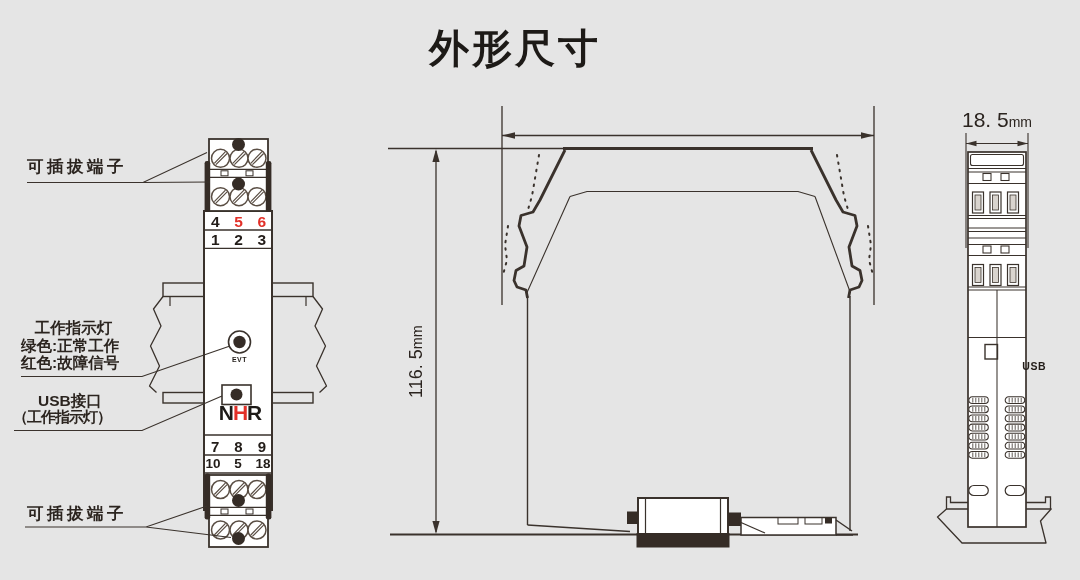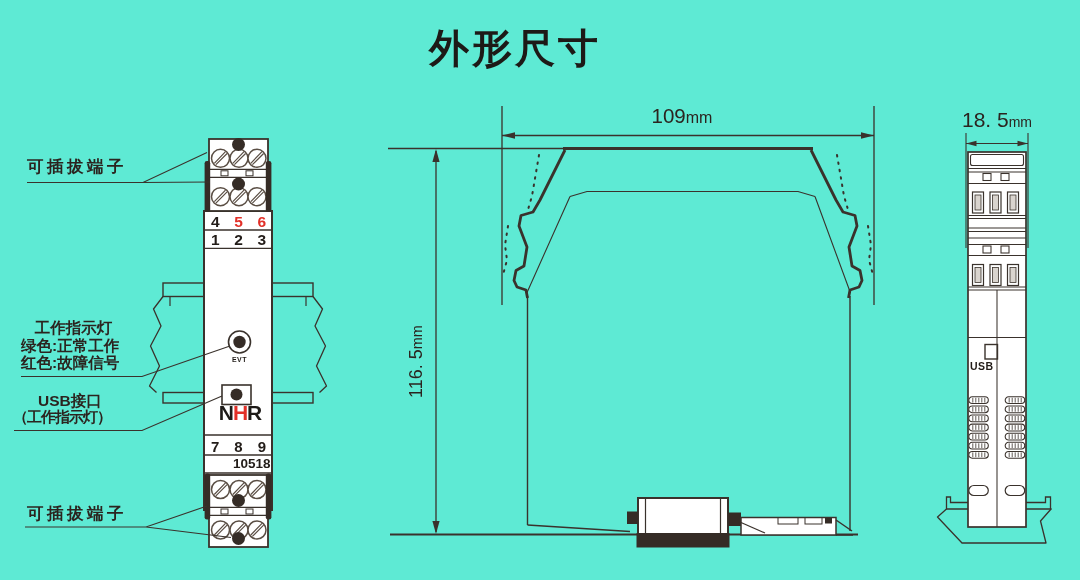--- a/index.html
+++ b/index.html
@@ -1,48 +1,48 @@
 <!DOCTYPE html>
 <html><head>
 <meta charset="utf-8">
 <style>
   html,body{margin:0;padding:0;background:#fff;}
-  #stage{position:relative;width:1080px;height:580px;background:#5eead4;overflow:hidden;
+  #stage{position:relative;width:1080px;height:580px;background:#e5e5e5;overflow:hidden;
          font-family:"Liberation Sans","DejaVu Sans",sans-serif;color:#2b241f;}
   #art{position:absolute;left:0;top:0;}
   .abs{position:absolute;white-space:nowrap;}
   #title{left:395px;top:21px;width:240px;text-align:center;font-size:40px;font-weight:bold;
          letter-spacing:3px;color:#1d1a17;}
   .cnlbl{font-weight:bold;color:#2b241f;}
   #lb-plug-top{left:27px;top:156px;font-size:16.5px;letter-spacing:3.5px;}
   #lb-indicator{left:21px;top:319px;font-size:15.5px;line-height:17.5px;font-weight:bold;}
   #lb-indicator .l1{padding-left:7px;text-align:center;}
   #lb-usb1{left:38px;top:391px;font-size:15.5px;}
   #lb-usb2{left:13px;top:408px;font-size:15px;letter-spacing:-1px;}
   #lb-plug-bottom{left:27px;top:503px;font-size:16.5px;letter-spacing:3.5px;}
   .trow{display:flex;justify-content:space-between;font-weight:bold;color:#221c18;}
   #row456{left:211px;top:212.5px;width:55px;font-size:15.5px;}
   #row123{left:211px;top:231px;width:55px;font-size:15.5px;}
   #row789{left:211px;top:437.5px;width:55px;font-size:15px;}
-  #row101112{left:205.5px;top:456px;width:65px;font-size:13.5px;justify-content:flex-end;}
+  #row101112{left:205.5px;top:456px;width:65px;font-size:13.5px;}
   .red{color:#e23028;}
   #evt{left:227px;top:355.5px;width:25px;text-align:center;font-size:7px;font-weight:bold;
        letter-spacing:.5px;color:#221c18;}
   #logo{left:213px;top:402px;width:54px;text-align:center;font-size:21px;font-weight:bold;
         letter-spacing:-1px;color:#1d1a17;transform:scaleY(.92);}
   .dimtxt{text-align:center;color:#2b241f;}
   .dimtxt .dv{font-size:20.5px;}
   .dimtxt .du{font-size:16px;}
   #dim109{left:622px;top:104px;width:120px;}
   #dim1165{left:371px;top:351px;width:90px;height:21px;transform:rotate(-90deg);}
   #dim1165 .dv{font-size:18px;}  #dim1165 .du{font-size:14.5px;}
   #dim185{left:957px;top:108px;width:80px;}
   #dim185 .dv{font-size:21px;}   #dim185 .du{font-size:14px;}
-  #usbR{left:970px;top:359.5px;width:28px;text-align:left;font-size:10.5px;font-weight:bold;
-        color:#221c18;letter-spacing:.5px;}
+  #usbR{left:970px;top:359.5px;width:28px;text-align:right;font-size:10.5px;font-weight:bold;
+        color:#221c18;letter-spacing:.5px;padding-left:48px;}
 </style>
 </head>
 <body>
 
 <div id="stage">
 
 <svg id="art" width="1080" height="580" viewBox="0 0 1080 580">
   <defs>
     <g id="screw">
       <circle r="9" fill="#fff" stroke="#5a4e44" stroke-width="1.5"></circle>
@@ -251,21 +251,20 @@
 <div class="abs trow" id="row101112">
   <span>10</span>
   <span>5</span>
   <span>18</span>
 </div>
 
 <div class="abs" id="evt">EVT</div>
 
 <div class="abs" id="logo"><span>N</span><span class="red">H</span><span>R</span></div>
 
-<div class="abs dimtxt" id="dim109"><span class="dv">109</span><span class="du">mm</span></div>
 
 <div class="abs dimtxt" id="dim1165"><span class="dv">116. 5</span><span class="du">mm</span></div>
 
 <div class="abs dimtxt" id="dim185"><span class="dv">18. 5</span><span class="du">mm</span></div>
 
 <div class="abs" id="usbR">USB</div>
 
 </div>
 
 </body></html>

